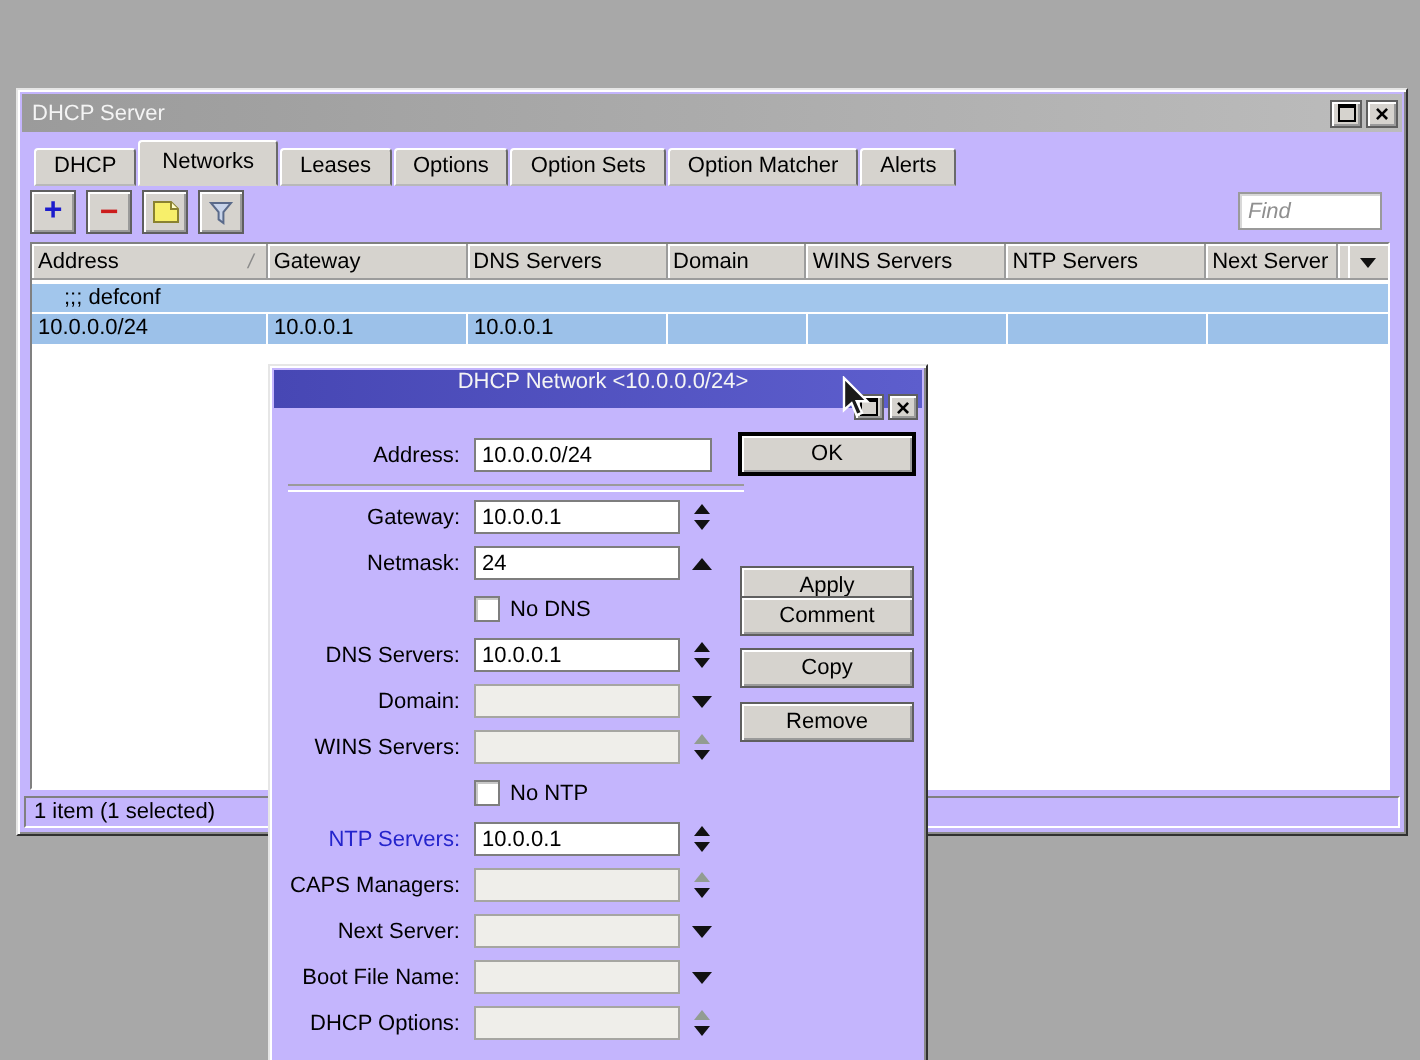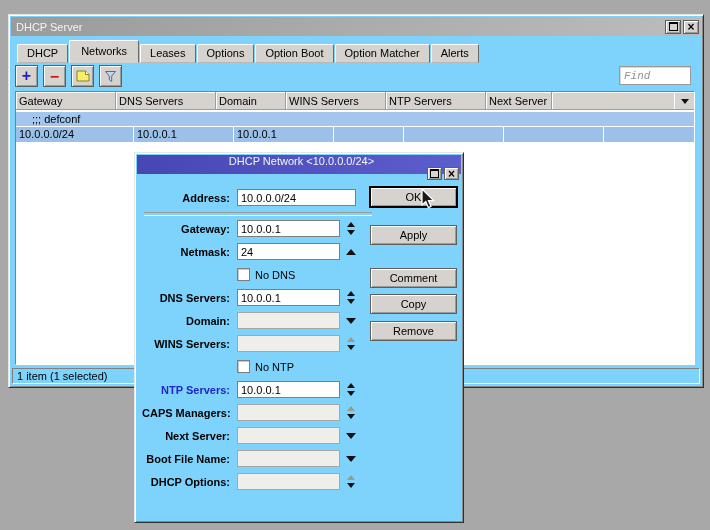--- a/index.html
+++ b/index.html
@@ -4,23 +4,24 @@
 <style>
   html,body{margin:0;padding:0;}
   body{
     width:710px;height:530px;overflow:hidden;position:relative;
     background:#a8a8a8;
     font-family:"Liberation Sans","DejaVu Sans",sans-serif;
     font-size:11px;color:#000;
   }
   
   .win{
-    position:absolute;background:#7dd3fc;
+    position:absolute;background:#c4b5fd;
     border:1px solid;border-color:#e6e6e6 #303030 #303030 #e6e6e6;
     box-shadow:inset 1px 1px 0 #ffffff, inset -1px -1px 0 #8a8a8a;
+    margin-top:30px;
   }
   .btn{
     background:#d6d3ce;border:1px solid #5f5f5f;
     box-shadow:inset 1px 1px 0 #ffffff, inset -1px -1px 0 #9a9a9a;
     display:flex;align-items:center;justify-content:center;
     font-family:inherit;font-size:11px;color:#000;box-sizing:border-box;
   }
   
   #main-window{left:8px;top:14px;width:694px;height:372px;}
   .titlebar{
@@ -42,21 +43,21 @@
   }
   .tab.active{height:21px;line-height:20px;padding:0 11px;border-bottom-color:#d6d3ce;z-index:2;}
   
   .toolbar{position:absolute;left:6px;top:50px;display:flex;gap:5px;}
   .toolbar .btn{width:23px;height:22px;}
   .glyph-add{color:#1c1ccc;font-size:16px;font-weight:bold;line-height:14px;}
   .glyph-remove{color:#cc1c1c;font-size:16px;font-weight:bold;line-height:13px;}
   .find-box{
     position:absolute;right:12px;top:51px;width:72px;height:19px;box-sizing:border-box;
     background:#fff;border:1px solid #9a9a9a;box-shadow:inset 1px 1px 0 #d8d8d8;
-    font-family:Liberation Mono, monospace;font-size:11px;padding:0 4px;
+    font-family:Liberation Sans, sans-serif;font-size:11px;padding:0 4px;
   }
   .find-box::placeholder{font-style:italic;color:#8f8f8f;opacity:1;}
   
   .table{
     position:absolute;left:6px;right:8px;top:76px;bottom:22px;background:#ffffff;
     border:1px solid;border-color:#808080 #ffffff #ffffff #808080;overflow:hidden;
   }
   .thead{display:flex;height:17px;background:#d6d3ce;border-bottom:1px solid #9c9c9c;}
   .th{
     box-sizing:border-box;padding:1px 2px 0 3px;line-height:15px;white-space:nowrap;overflow:hidden;
@@ -75,21 +76,21 @@
     position:absolute;left:3px;right:3px;bottom:3px;height:16px;line-height:15px;
     padding-left:4px;box-sizing:border-box;
     border:1px solid;border-color:#808080 #ffffff #ffffff #808080;
   }
   
   #dialog{left:134px;top:152px;width:328px;height:369px;z-index:10;}
   #dialog .titlebar{background:linear-gradient(to right,#4747b4,#5d5ecd);height:19px;flex-direction:column;}
   #dialog .tb-btn{width:15px;height:13px;}
   .dform{position:absolute;left:3px;top:22px;right:3px;bottom:3px;padding:14px 0 0 4px;box-sizing:border-box;}
   .drow{display:flex;align-items:center;height:17px;margin-bottom:6px;}
-  .dlabel{flex:none;width:88px;text-align:right;padding-right:7px;white-space:nowrap;font-weight:bold;}
+  .dlabel{flex:none;width:88px;text-align:right;padding-right:7px;white-space:nowrap;}
   .dlabel.modified{color:#2424cc;}
   .dinput{
     box-sizing:border-box;height:17px;background:#fff;border:1px solid #7e7e7e;
     font-family:inherit;font-size:11px;padding:0 3px;width:103px;
   }
   .dinput.wide{width:119px;}
   .dinput:disabled{background:#efeeea;border-color:#a6a6a2;color:#000;}
   .dsep{height:2px;margin:0 0 4px 2px;width:228px;border-top:1px solid #9a9a9a;border-bottom:1px solid #ffffff;}
   .spin{margin-left:5px;display:flex;flex-direction:column;align-items:center;justify-content:center;gap:3px;width:12px;}
   .tri{width:0;height:0;display:block;}
@@ -123,21 +124,21 @@
           <span class="glyph-close">×</span>
         </span>
     </span>
   </div>
 
   <div class="tabstrip">
     <span class="tab">DHCP</span>
     <span class="tab active">Networks</span>
     <span class="tab">Leases</span>
     <span class="tab">Options</span>
-    <span class="tab">Option Boot</span>
+    <span class="tab">Option Sets</span>
     <span class="tab">Option Matcher</span>
     <span class="tab">Alerts</span>
   </div>
 
   <div class="toolbar">
     <span class="btn">
         <span class="glyph-add">+</span>
       </span>
     <span class="btn">
         <span class="glyph-remove">−</span>
@@ -151,20 +152,24 @@
     <span class="btn">
       <svg width="13" height="13">
           <path d="M1.5,1.5 h10 l-3.8,4.6 v5.4 l-2.4,-1.8 v-3.6 z" fill="#c8d4ea" stroke="#5a6a8a"></path>
         </svg>
     </span>
   </div>
   <input class="find-box" type="text" placeholder="Find" style="">
 
   <div class="table">
     <div class="thead">
+      <span class="th" style="width:118px">
+        <span>Address</span>
+        <span class="sort-ind">/</span>
+      </span>
       <span class="th" style="width:100px">Gateway</span>
       <span class="th" style="width:100px">DNS Servers</span>
       <span class="th" style="width:70px">Domain</span>
       <span class="th" style="width:100px">WINS Servers</span>
       <span class="th" style="width:100px">NTP Servers</span>
       <span class="th" style="width:66px">Next Server</span>
       <span class="th th-fill"></span>
       <span class="th th-dd">
           <i class="tri dn"></i>
         </span>
@@ -289,21 +294,21 @@
       <span class="dlabel">DHCP Options:</span>
       <input class="dinput" disabled="" value="" style="">
       <span class="spin">
           <i class="tri up gray"></i>
           <i class="tri dn"></i>
         </span>
     </div>
   </div>
 
   <button class="btn dbtn default" style="top:34px">OK</button>
-  <button class="btn dbtn" style="top:72px">Apply</button>
+  <button class="btn dbtn" style="top:100px">Apply</button>
   <button class="btn dbtn" style="top:115px">Comment</button>
   <button class="btn dbtn" style="top:141px">Copy</button>
   <button class="btn dbtn" style="top:168px">Remove</button>
 </div>
 
 <svg id="cursor" width="16" height="22">
   <path d="M1,1 L1,17 L4.8,13.6 L7.3,19.6 L10,18.4 L7.4,12.6 L12.6,12.6 Z" fill="#1a1a1a" stroke="#ffffff" stroke-width="1.2"></path>
 </svg>
 
 </body></html>

